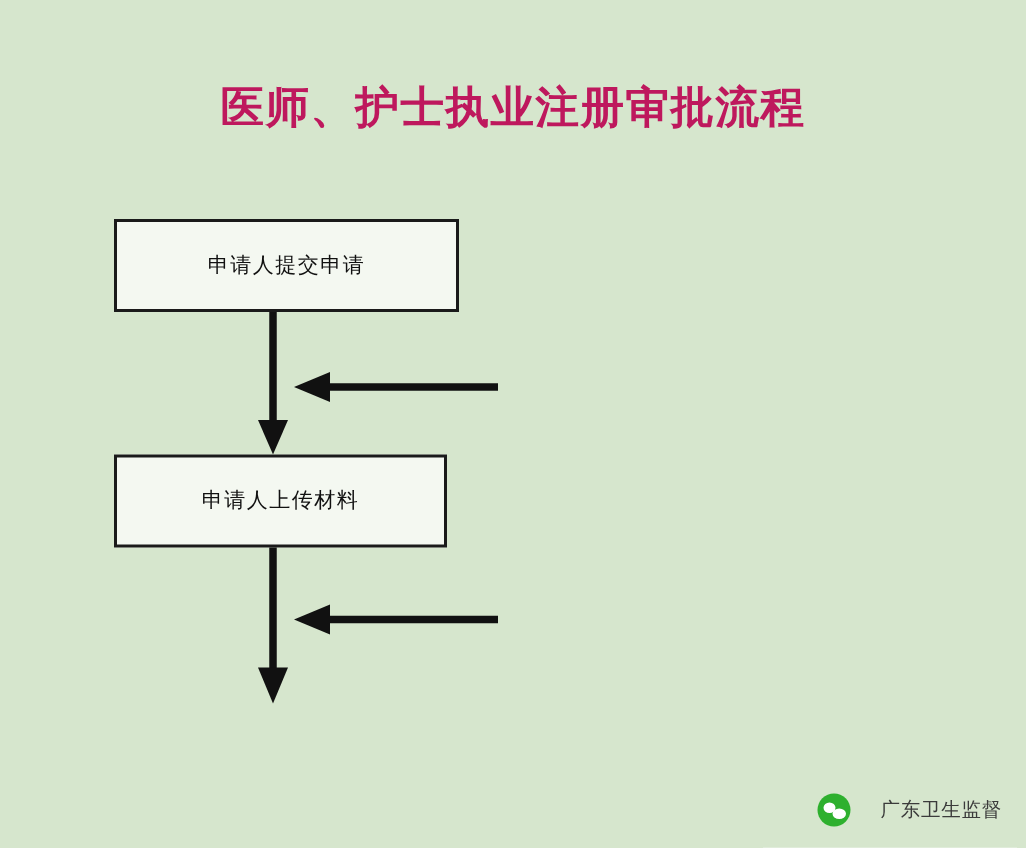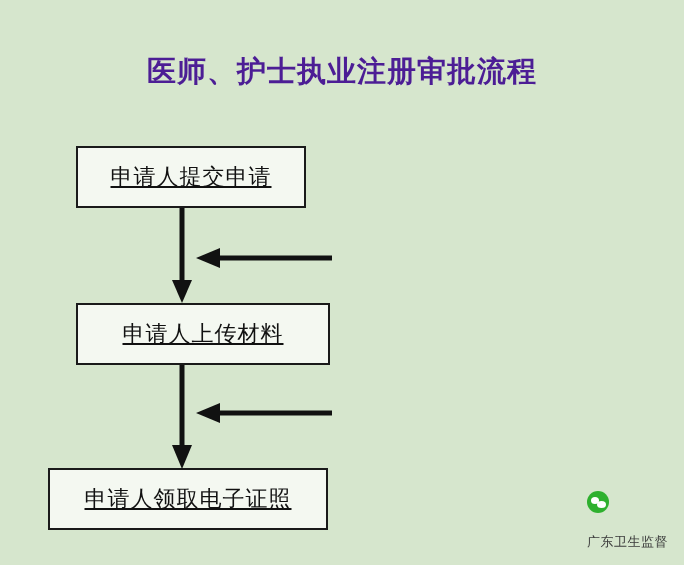--- a/index.html
+++ b/index.html
@@ -23,52 +23,50 @@
   .title {
     position: absolute;
     left: 0;
     top: 52px;
     width: 684px;
     text-align: center;
     font-family: "Liberation Serif", serif;
     font-weight: bold;
     font-size: 29px;
     letter-spacing: 1px;
-    color: #4c1d95;
+    color: #be185d;
   }
   .node {
     position: absolute;
     background: #f4f8f1;
     border: 2px solid #1a1a1a;
     box-sizing: border-box;
     display: flex;
     align-items: center;
     justify-content: center;
     font-family: "Liberation Serif", serif;
-    font-size: 22px;
+    font-size: 14px;
     color: #111111;
     letter-spacing: 1px;
     white-space: nowrap;
-    text-decoration: underline;
   }
   .arrow {
     position: absolute;
   }
   .arrow svg {
     display: block;
     overflow: visible;
   }
   .watermark {
     position: absolute;
     right: 16px;
     bottom: 14px;
     display: flex;
-    align-items: flex-start;
+    align-items: center;
     gap: 20px;
-    flex-direction: column;
   }
   .wm-logo {
     width: 22px;
     height: 22px;
     border-radius: 50%;
     background: #2eb02e;
     position: relative;
     flex: none;
   }
   .wm-logo::before {
@@ -103,28 +101,25 @@
 
 <div id="canvas">
 
   <div class="title">医师、护士执业注册审批流程</div>
 
   <div class="node" style="left:76px; top:146px; width:230px; height:62px;">
     <span>申请人提交申请</span>
   </div>
 
 
-  <div class="node" style="left:76px; top:303px; width:254px; height:62px;">
+  <div class="node" style="left:76px; top:303px; width:222px; height:62px;">
     <span>申请人上传材料</span>
   </div>
 
 
-  <div class="node" style="left:48px; top:468px; width:280px; height:62px;">
-    <span>申请人领取电子证照</span>
-  </div>
 
   <div class="arrow" style="left:170px; top:208px; width:42px; height:96px;">
     <svg width="42" height="96" viewBox="0 0 42 96">
       <line x1="12" y1="0" x2="12" y2="78" stroke="#111111" stroke-width="5"></line>
       <polygon points="12,95 2,72 22,72" fill="#111111"></polygon>
     </svg>
   </div>
 
   <div class="arrow" style="left:192px; top:240px; width:146px; height:36px;">
     <svg width="146" height="36" viewBox="0 0 146 36">

